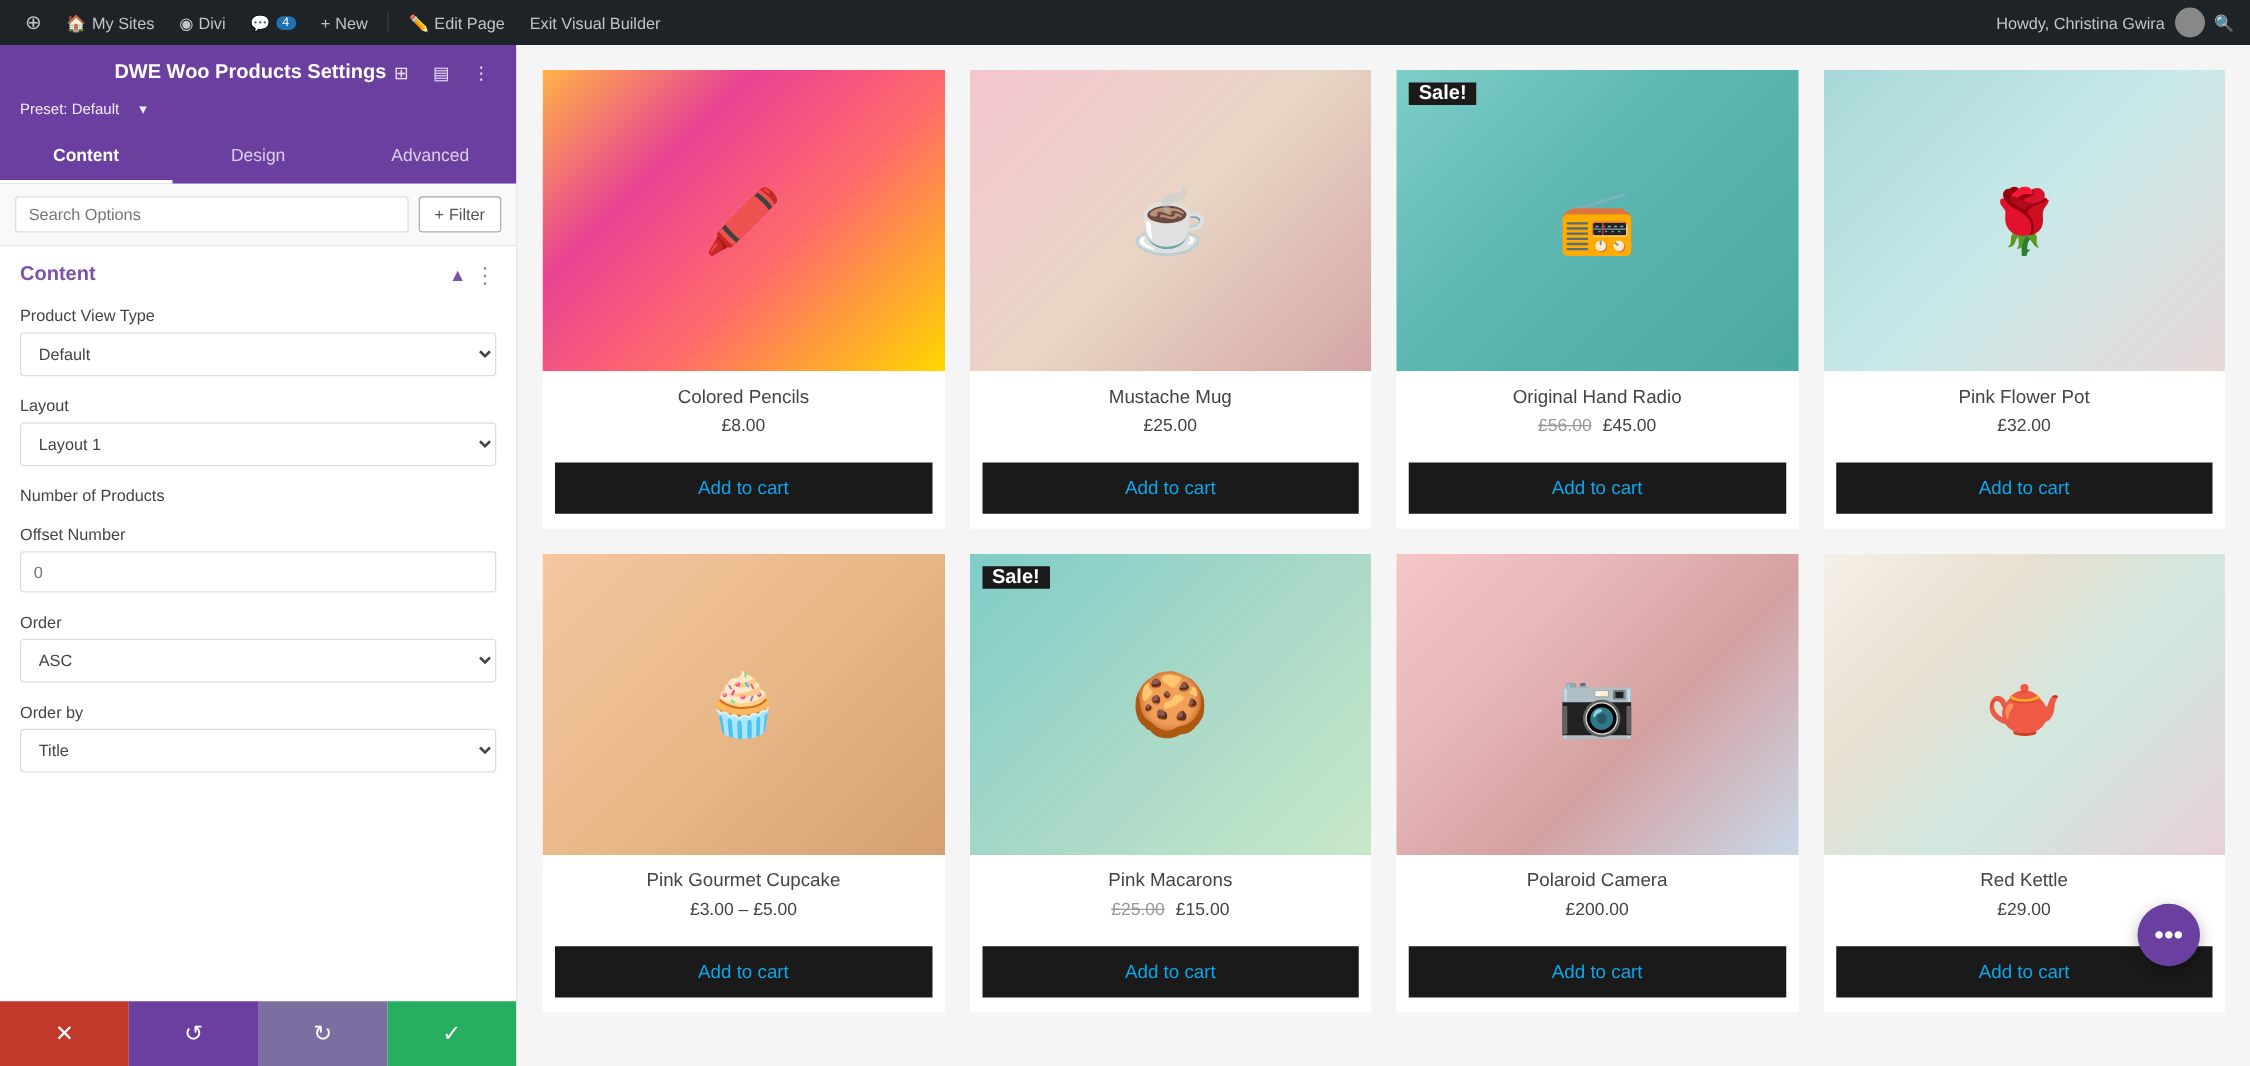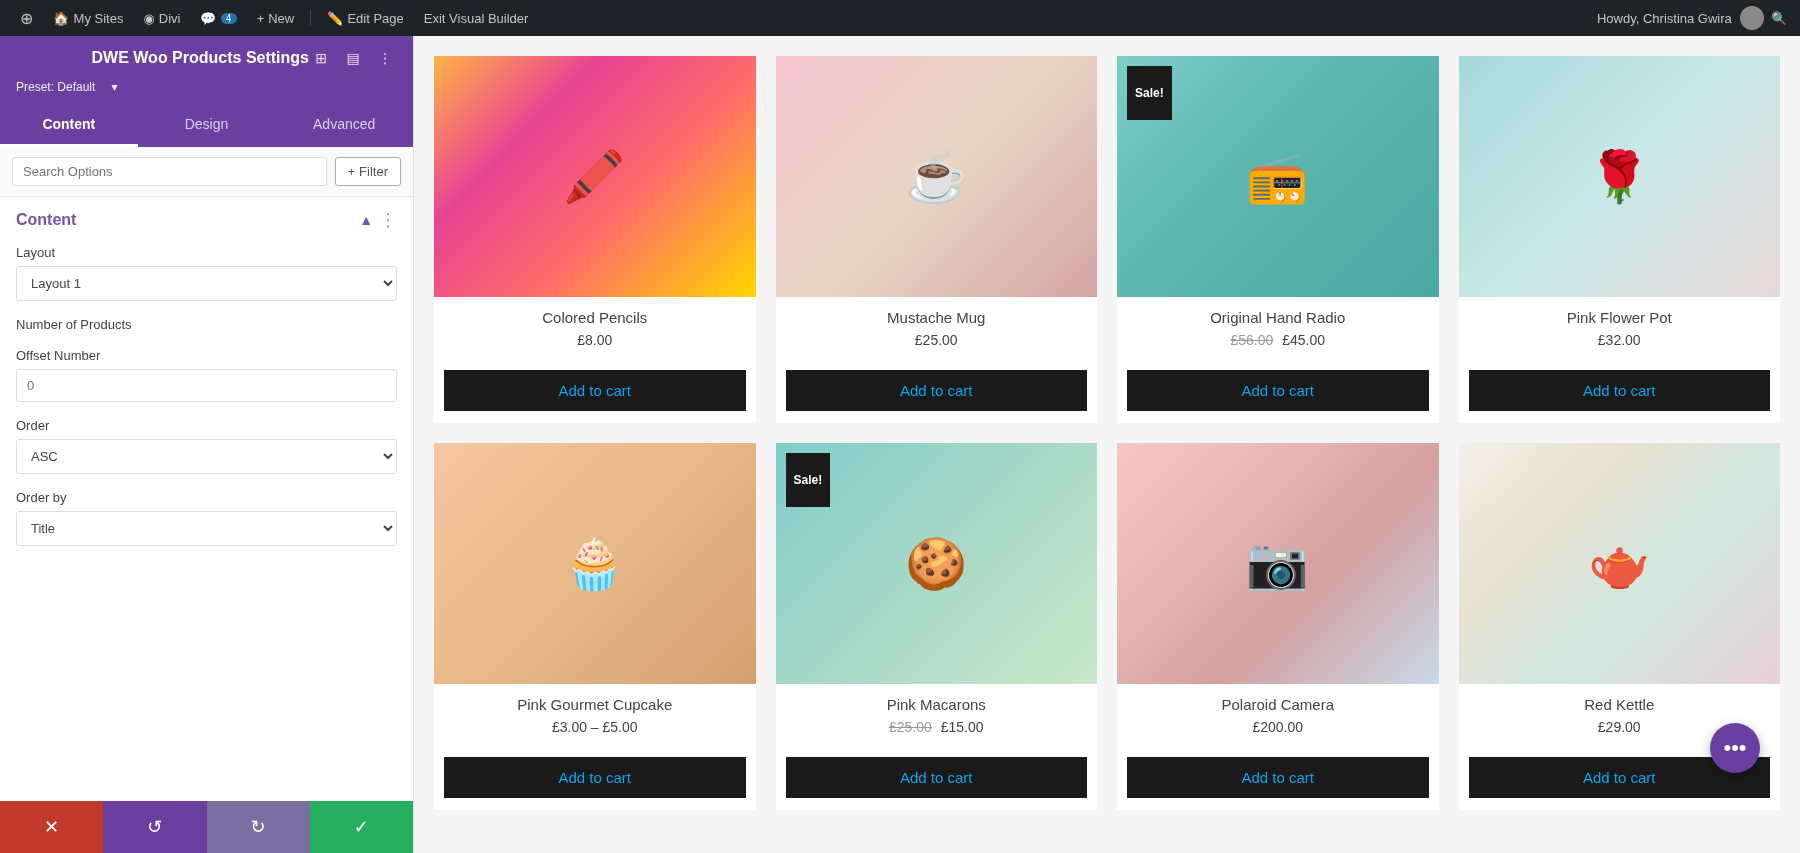--- a/index.html
+++ b/index.html
@@ -268,22 +268,22 @@
       align-items: center;
       justify-content: center;
       font-size: 40px;
     }
     .sale-badge {
       position: absolute;
       top: 10px;
       left: 10px;
       background: #1a1a1a;
       color: #fff;
-      padding: 20px 8px;
-      font-size: 12px;
+      padding: 0 8px;
+      font-size: 16px;
       font-weight: 700;
     }
     .product-info {
       padding: 12px 10px;
     }
     .product-name {
       font-size: 15px;
       color: #444;
       margin-bottom: 6px;
     }
@@ -419,20 +419,28 @@
 
     <div class="section">
       <div class="section-header">
         <span class="section-title">Content</span>
         <div class="section-controls">
           <span class="section-chevron">▲</span>
           <span class="section-dots">⋮</span>
         </div>
       </div>
 
+      <div class="form-field">
+        <label class="form-label">Product View Type</label>
+        <select class="form-select">
+          <option>Default</option>
+          <option>Grid</option>
+          <option>List</option>
+        </select>
+      </div>
 
       <div class="form-field">
         <label class="form-label">Layout</label>
         <select class="form-select">
           <option>Layout 1</option>
           <option>Layout 2</option>
           <option>Layout 3</option>
         </select>
       </div>
 

